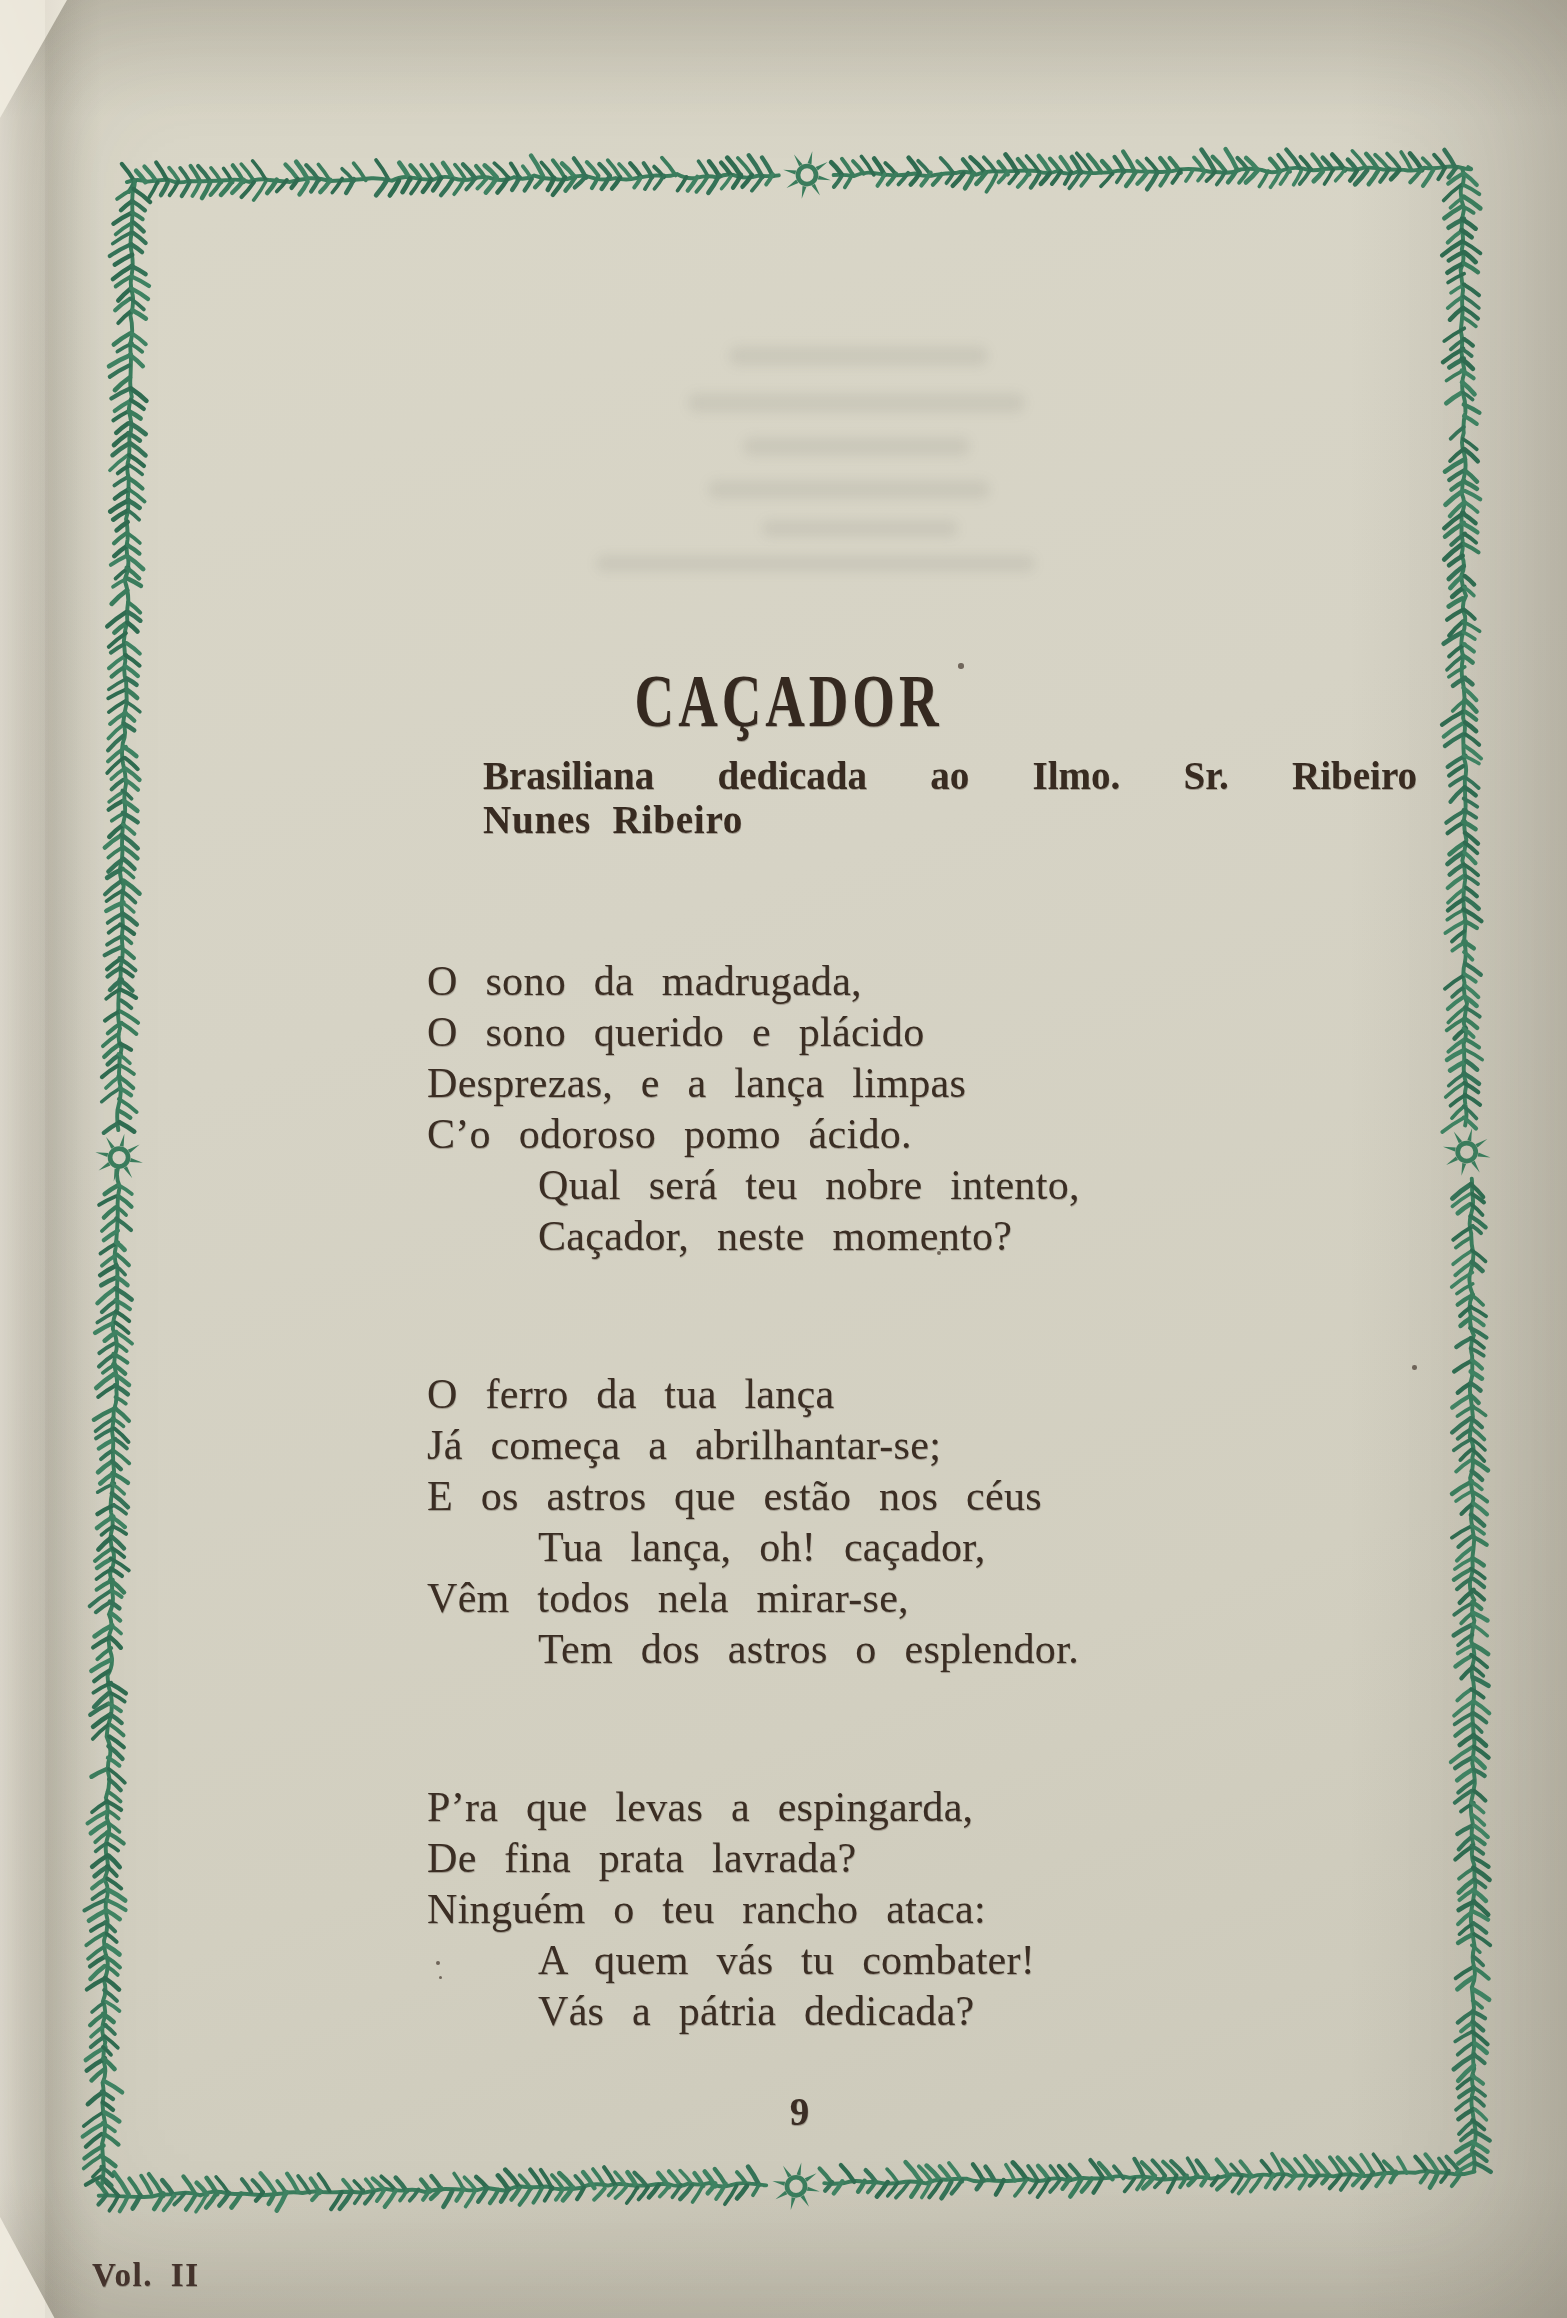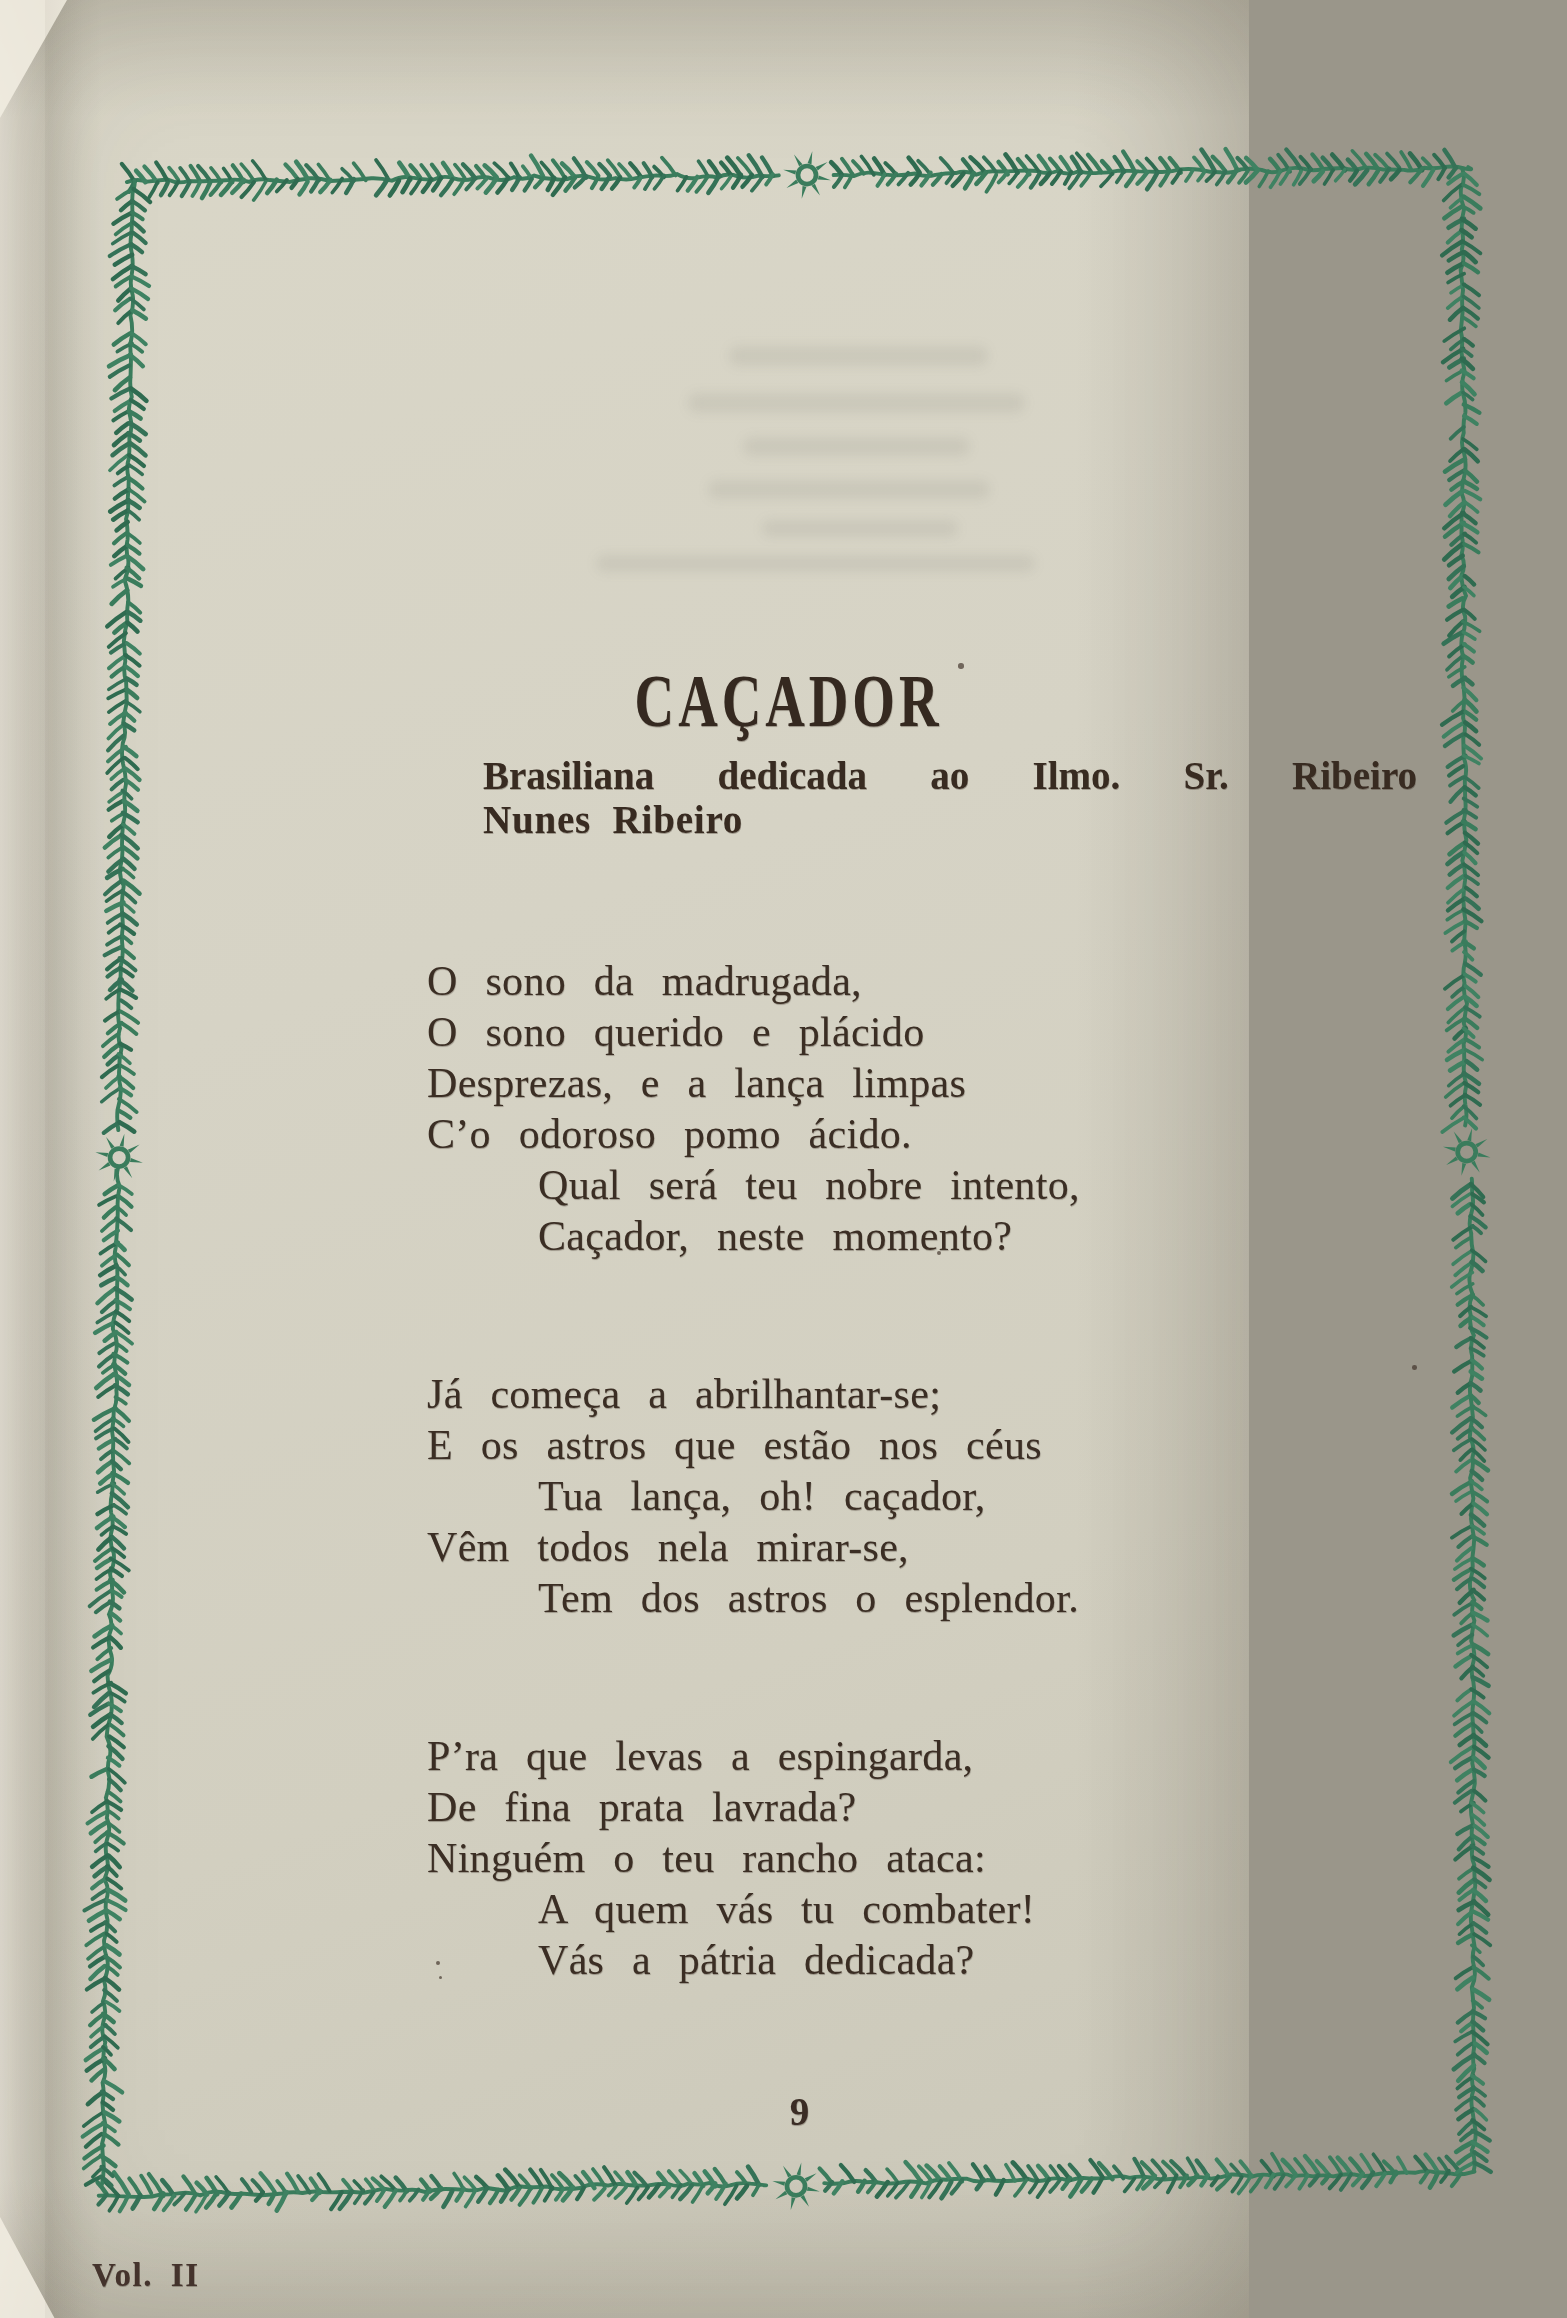--- a/index.html
+++ b/index.html
@@ -1,18 +1,18 @@
 <!DOCTYPE html>
 <html style="font-size:12.5px"><head>
 <meta charset="utf-8">
 <style>
   html,body{margin:0;padding:0;}
   body{width:1567px;height:2319px;overflow:hidden;background:#9a968a;}
   .page{
-    position:relative;width:1249px;height:2319px;
+    position:relative;width:1567px;height:2319px;
     font-family:"Liberation Serif","DejaVu Serif",serif;
     color:#3a2d23;
     background:
       linear-gradient(180deg, rgba(110,104,88,0.16), rgba(110,104,88,0) 118px),
       linear-gradient(0deg, rgba(90,82,66,0.10), rgba(90,82,66,0) 141px),
       linear-gradient(90deg, rgba(244,240,229,0.80) 0px, rgba(244,240,229,0.35) 23.5px, rgba(244,240,229,0) 49px),
       linear-gradient(90deg, rgba(66,58,46,0.10) 52px, rgba(66,58,46,0.0) 102px),
       linear-gradient(90deg, rgba(66,58,46,0) 86%, rgba(66,58,46,0.12) 100%),
       linear-gradient(160deg, #dad7c8 0%, #d6d3c5 40%, #d2cfc0 70%, #cac7b8 100%);
     box-shadow: inset 0 0 157px rgba(72,66,50,0.22);
@@ -1209,20 +1209,21 @@
   <div class="stanzas">
       <div class="stanza">
         <div class="poem-line">O sono da madrugada,</div>
         <div class="poem-line">O sono querido e plácido</div>
         <div class="poem-line">Desprezas, e a lança limpas</div>
         <div class="poem-line">C’o odoroso pomo ácido.</div>
         <div class="poem-line indented">Qual será teu nobre intento,</div>
         <div class="poem-line indented">Caçador, neste momento?</div>
       </div>
       <div class="stanza">
+        <div class="poem-line">O ferro da tua lança</div>
         <div class="poem-line">Já começa a abrilhantar-se;</div>
         <div class="poem-line">E os astros que estão nos céus</div>
         <div class="poem-line indented">Tua lança, oh! caçador,</div>
         <div class="poem-line">Vêm todos nela mirar-se,</div>
         <div class="poem-line indented">Tem dos astros o esplendor.</div>
       </div>
       <div class="stanza">
         <div class="poem-line">P’ra que levas a espingarda,</div>
         <div class="poem-line">De fina prata lavrada?</div>
         <div class="poem-line">Ninguém o teu rancho ataca:</div>

